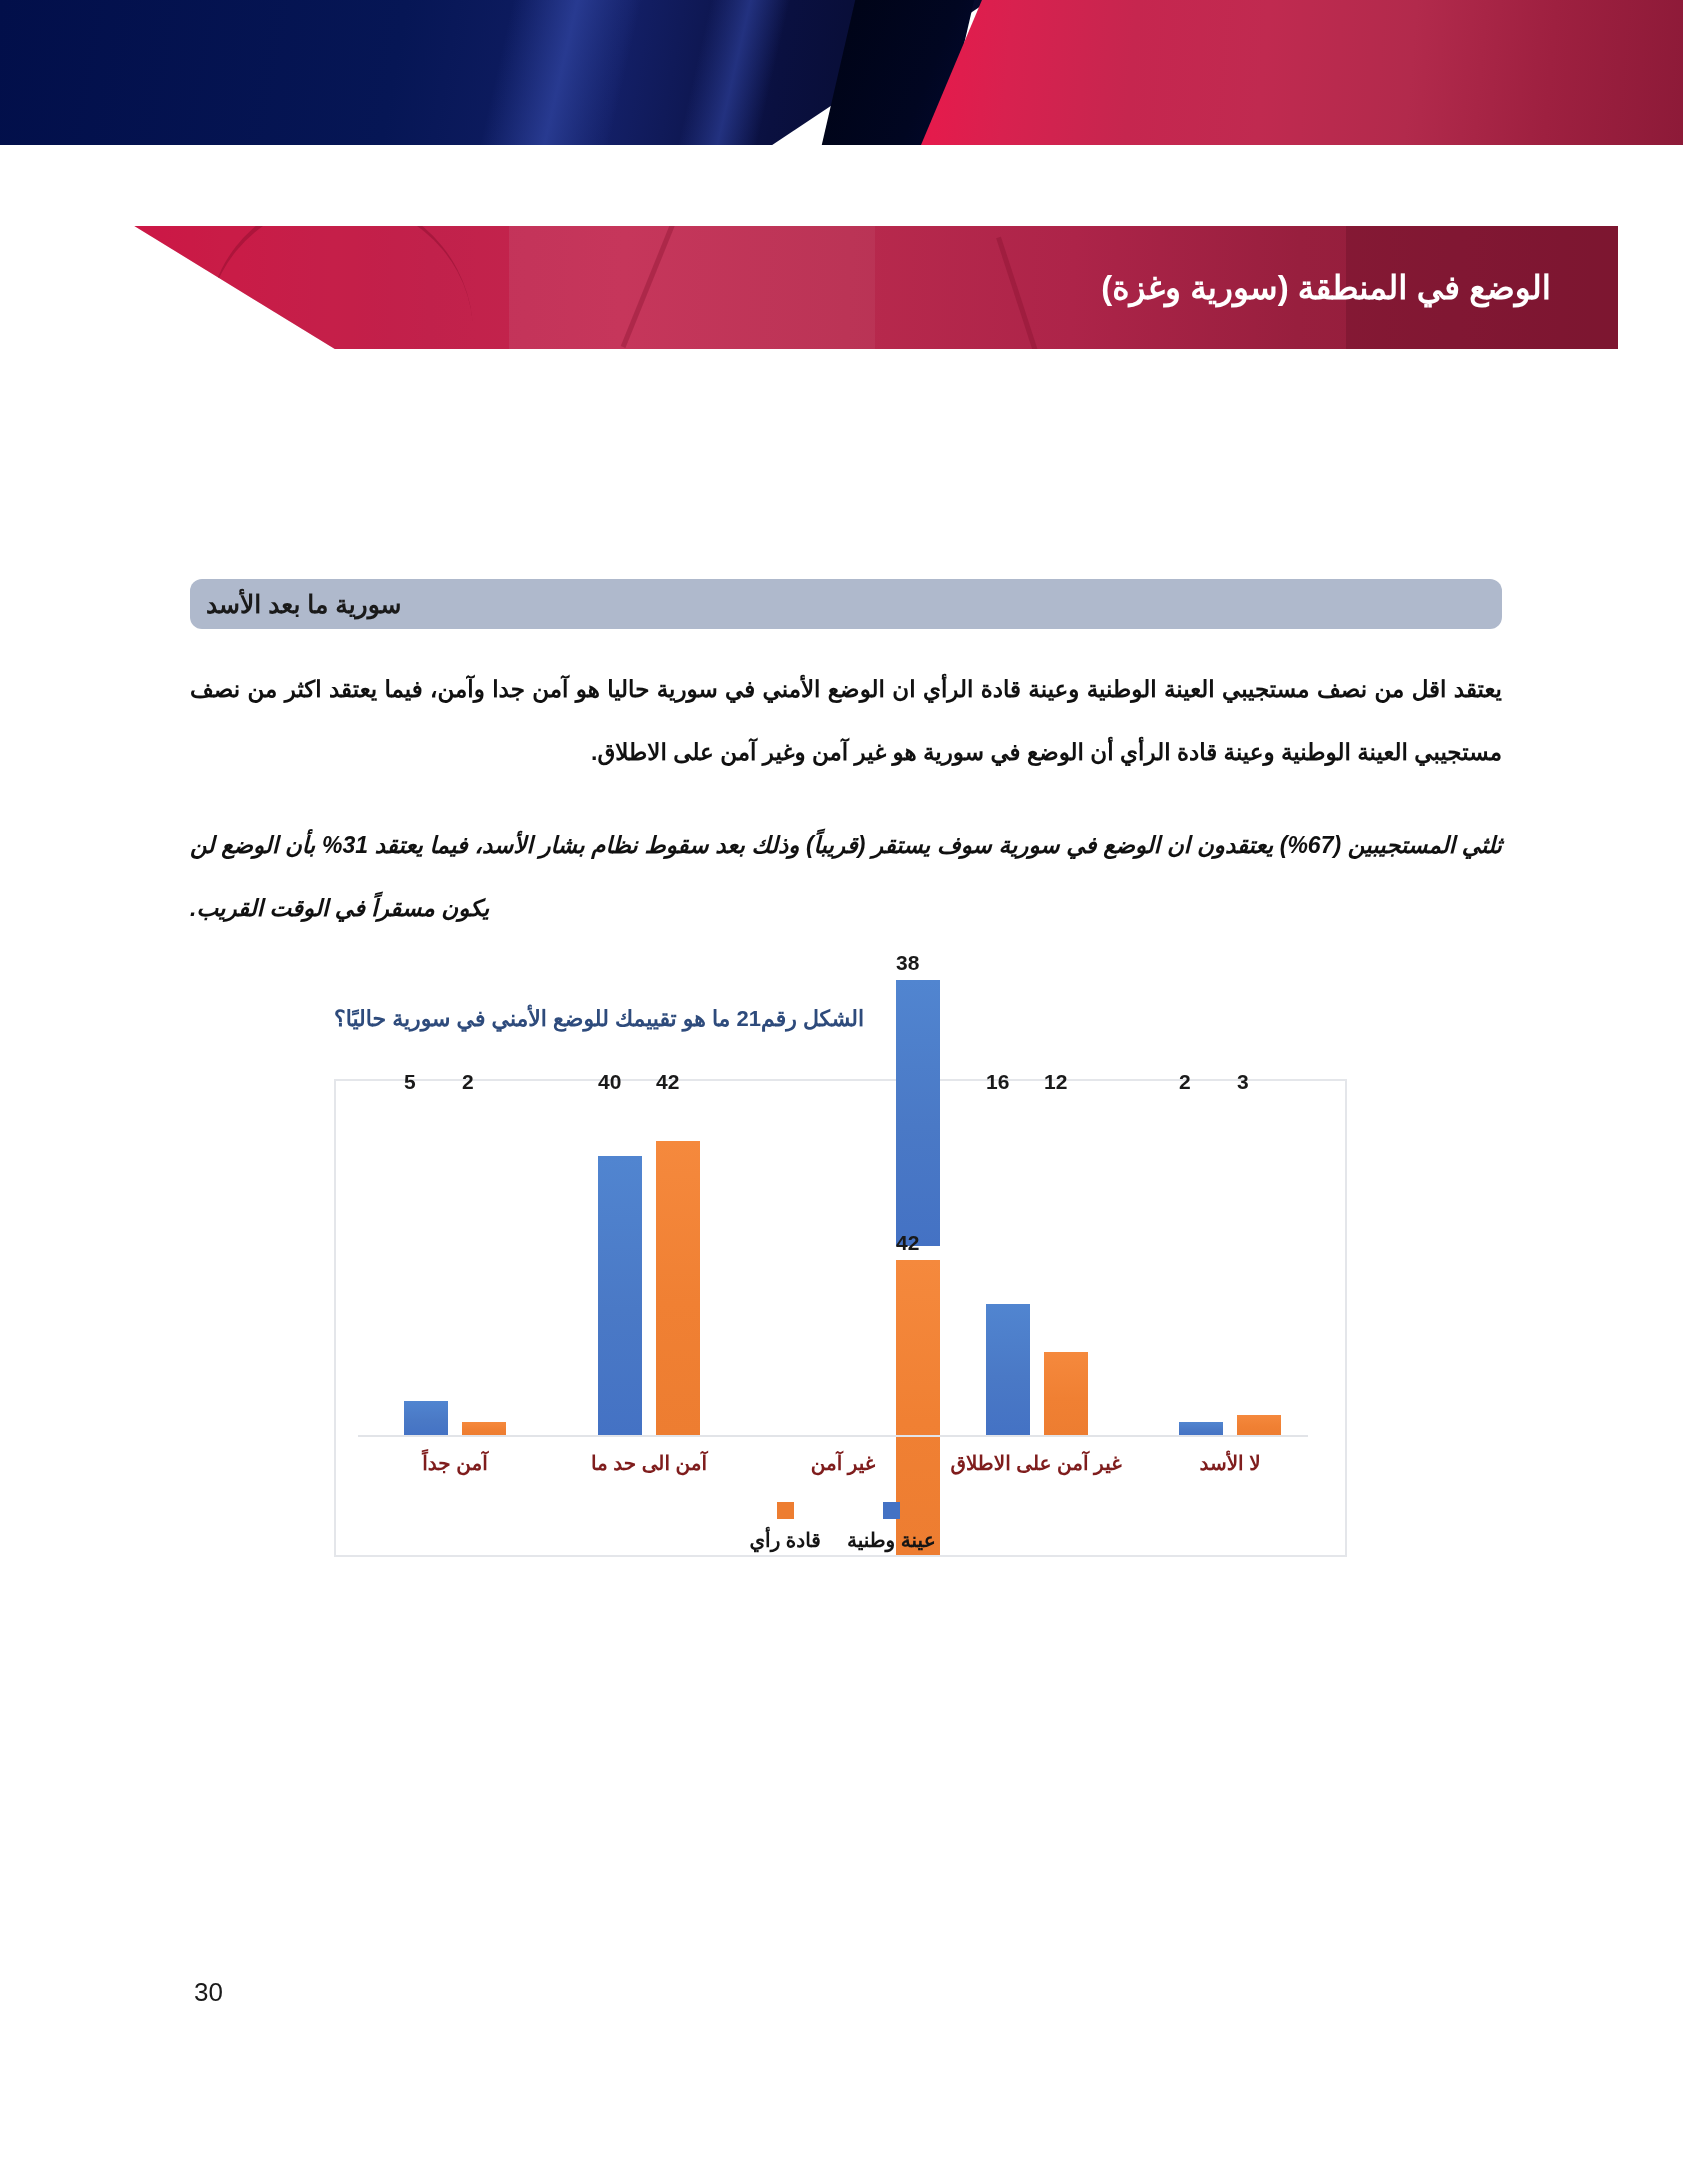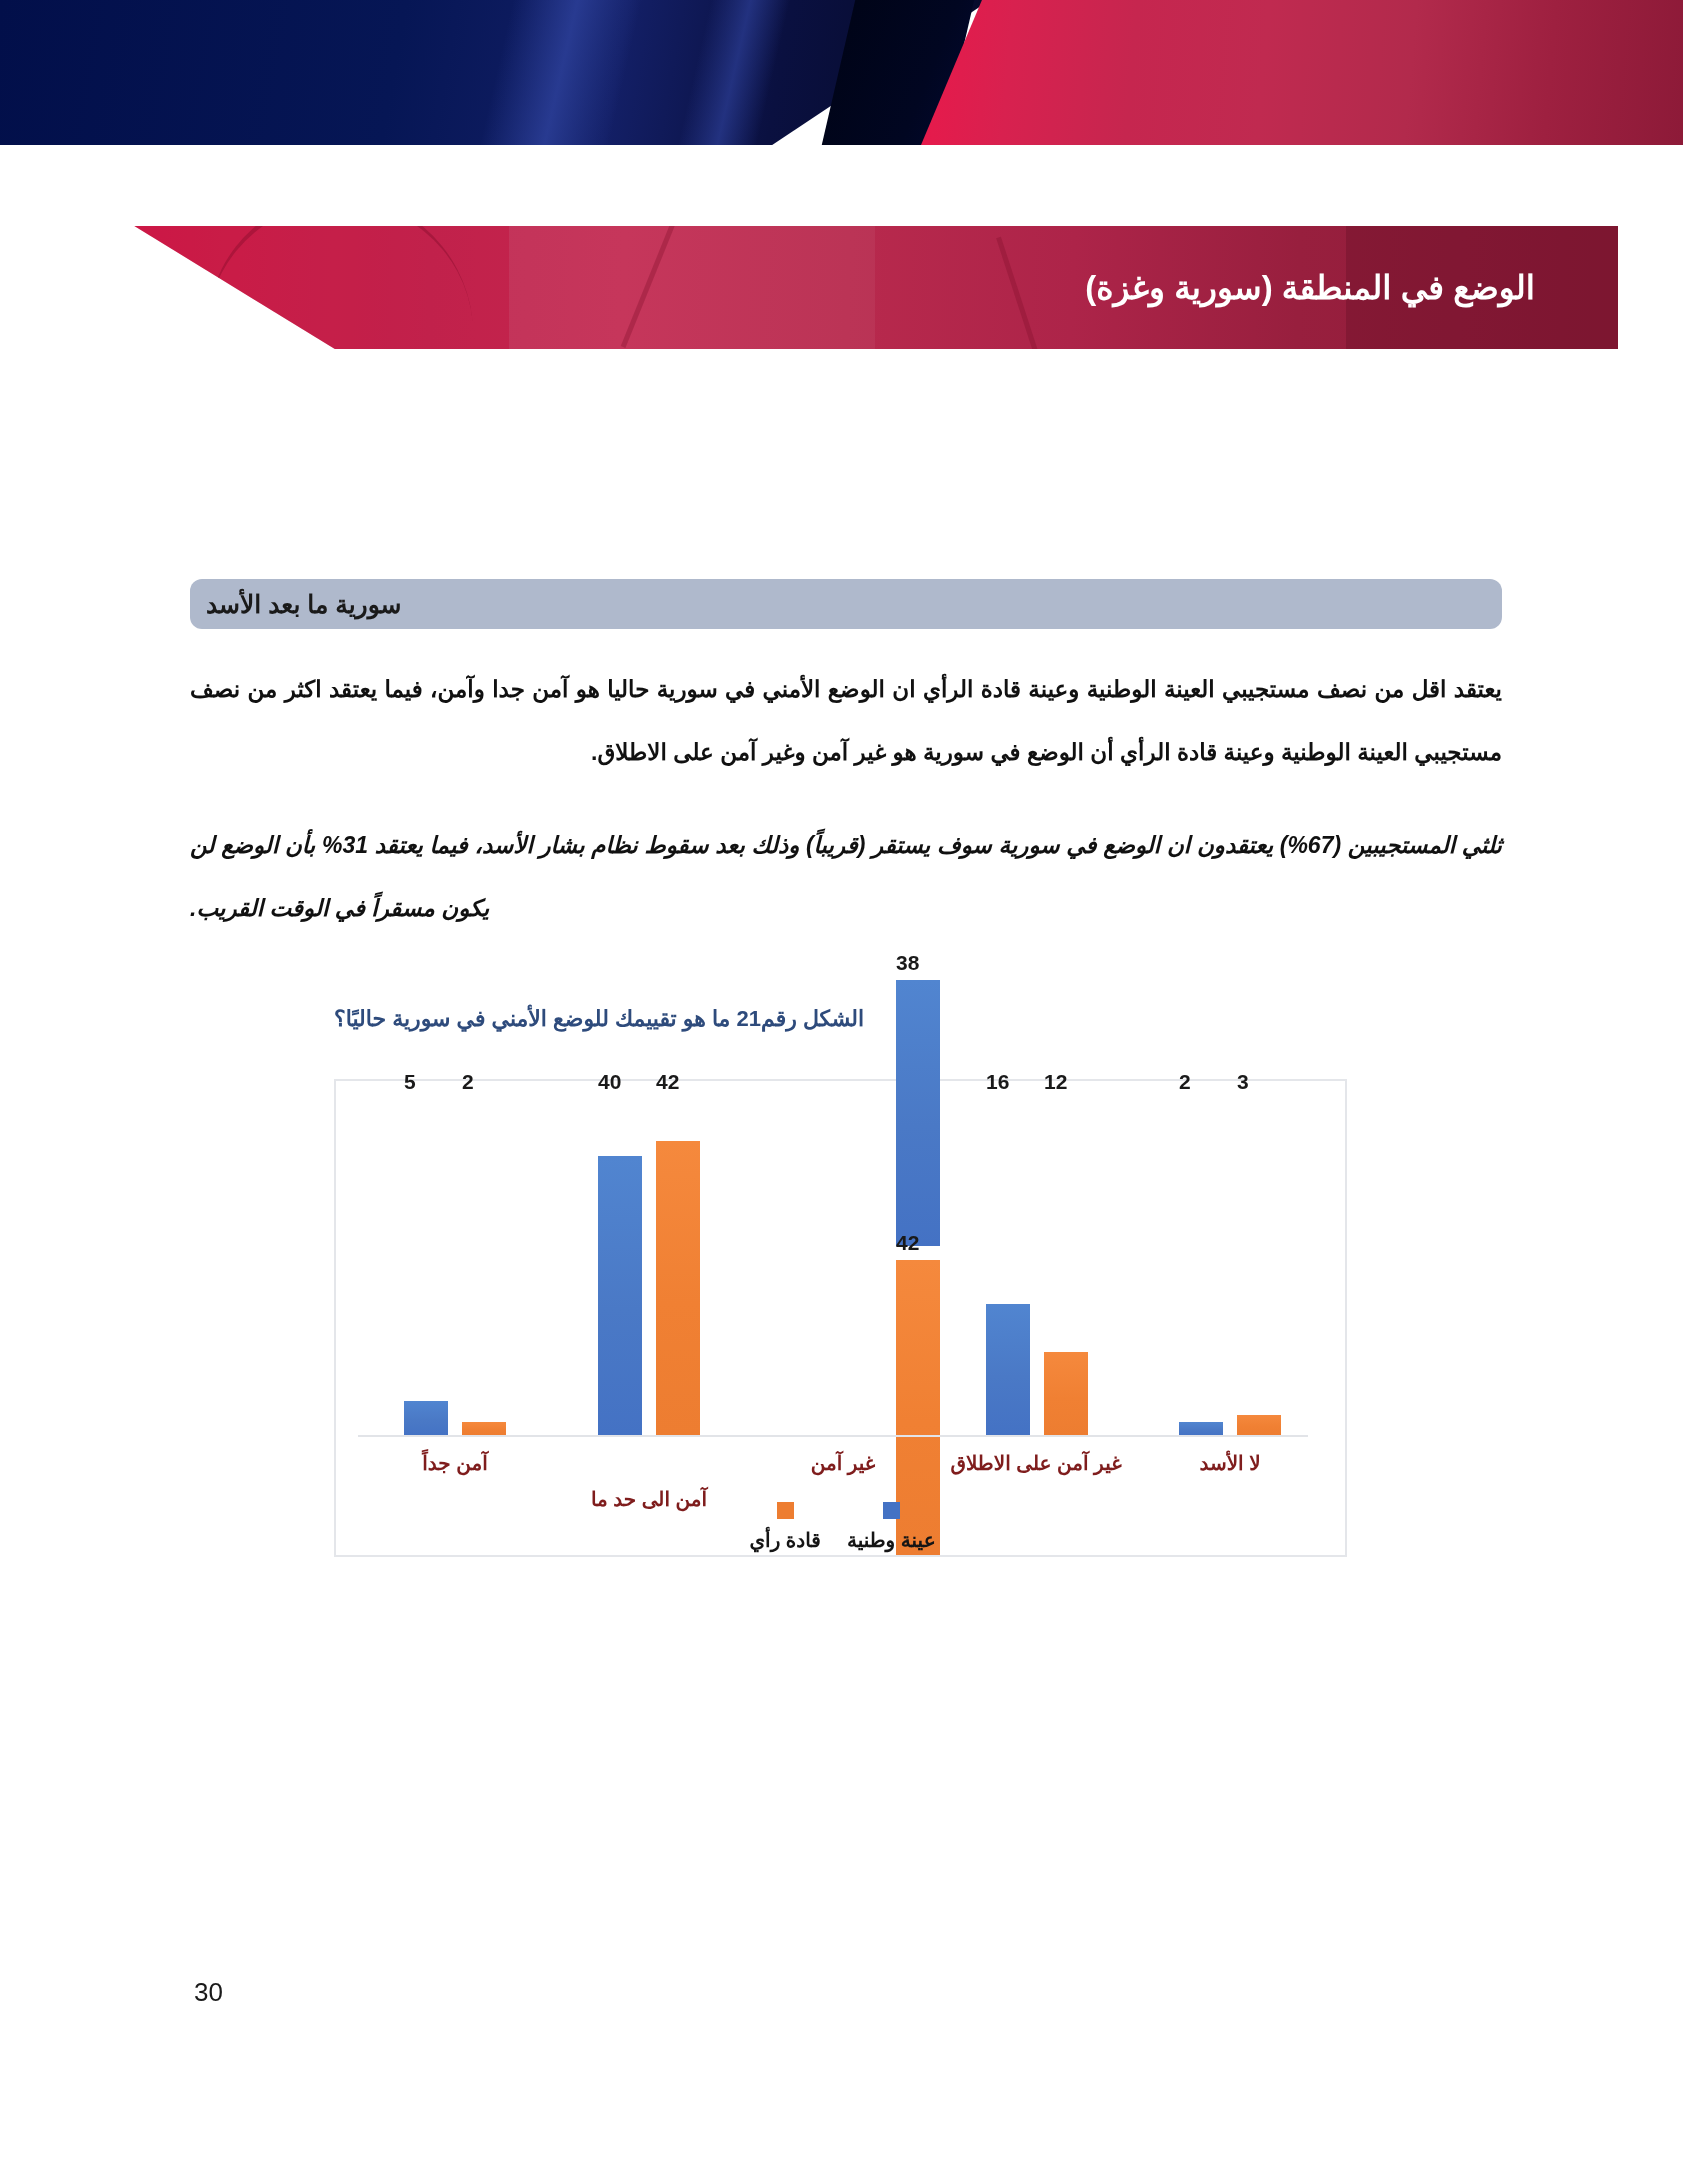--- a/index.html
+++ b/index.html
@@ -74,21 +74,21 @@
   .tbn-v1 { position:absolute; left:188px; top:-30px; width:267px; height:188px;
             border-top:6px solid rgba(120,10,36,.35); border-radius:70% 70% 0 0/100% 100% 0 0; transform:rotate(-6deg); }
   .tbn-v2 { position:absolute; left:634px; top:-20px; width:317px; height:208px;
             border-left:5px solid rgba(120,10,36,.30); transform:rotate(22deg); }
   .tbn-v3 { position:absolute; left:1010px; top:-40px; width:297px; height:228px;
             border-left:5px solid rgba(120,10,36,.28); transform:rotate(-18deg); }
   .tbn-v4 { position:absolute; left:40px; top:59px; width:218px; height:158px;
             border-top:5px solid rgba(130,12,40,.30); border-radius:60% 60% 0 0/100% 100% 0 0; transform:rotate(10deg); }
   .title-text {
     position: absolute;
-    right: 83px; top: 0;
+    right: 67px; top: 0;
     height: 123px;
     display: flex; align-items: center;
     color: #ffffff;
     font-size: 33px;
     font-weight: bold;
     direction: rtl;
     letter-spacing: 0px;
     white-space: nowrap;
   }
 
@@ -343,21 +343,21 @@
         <div class="bar-holder">
           <div class="bar s2" style="height: 21px;">
             <div class="bar-label">3</div>
           </div>
         </div>
       </div>
     </div>
   <div class="axis-line"></div>
   <div class="cat-labels" id="cat-labels">
       <div class="cat" style="left: 97px;">آمن جداً</div>
-      <div class="cat" style="left: 291px; margin-top: 36px;">آمن الى حد ما</div>
+      <div class="cat" style="left: 291px;">آمن الى حد ما</div>
       <div class="cat" style="left: 485px;">غير آمن</div>
       <div class="cat" style="left: 678px;">غير آمن على الاطلاق</div>
       <div class="cat" style="left: 872px;">لا الأسد</div>
     </div>
   <div class="legend" id="chart-legend">
       <div class="legend-item">
         <span class="legend-swatch s1"></span>
         <span class="legend-text">عينة وطنية</span>
       </div>
       <div class="legend-item">

